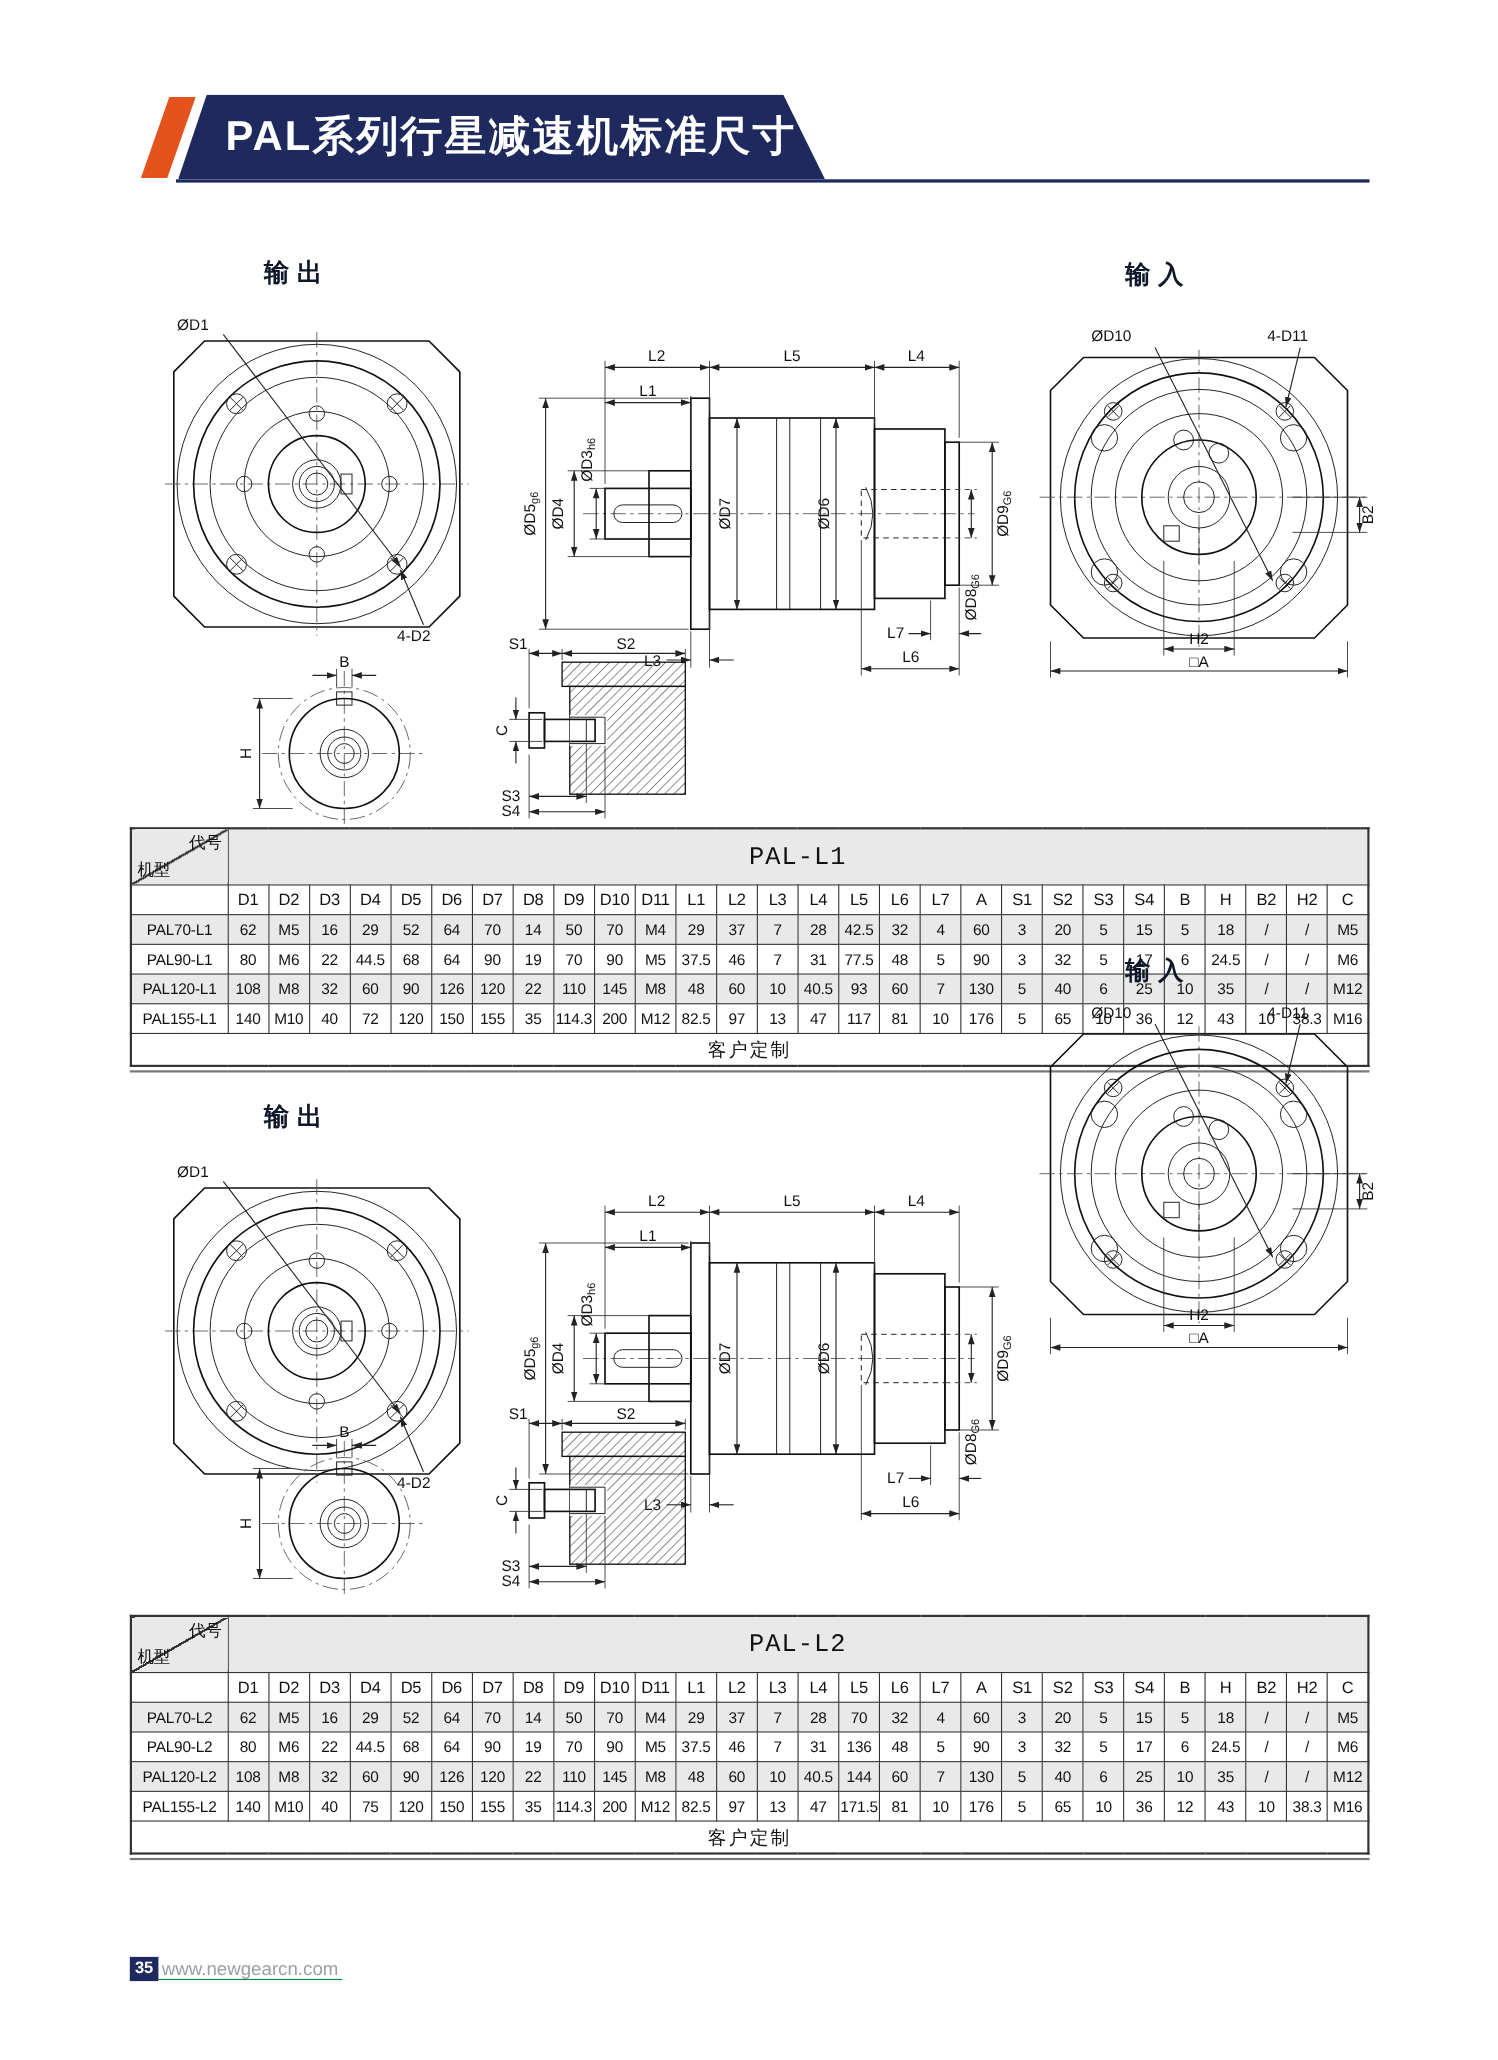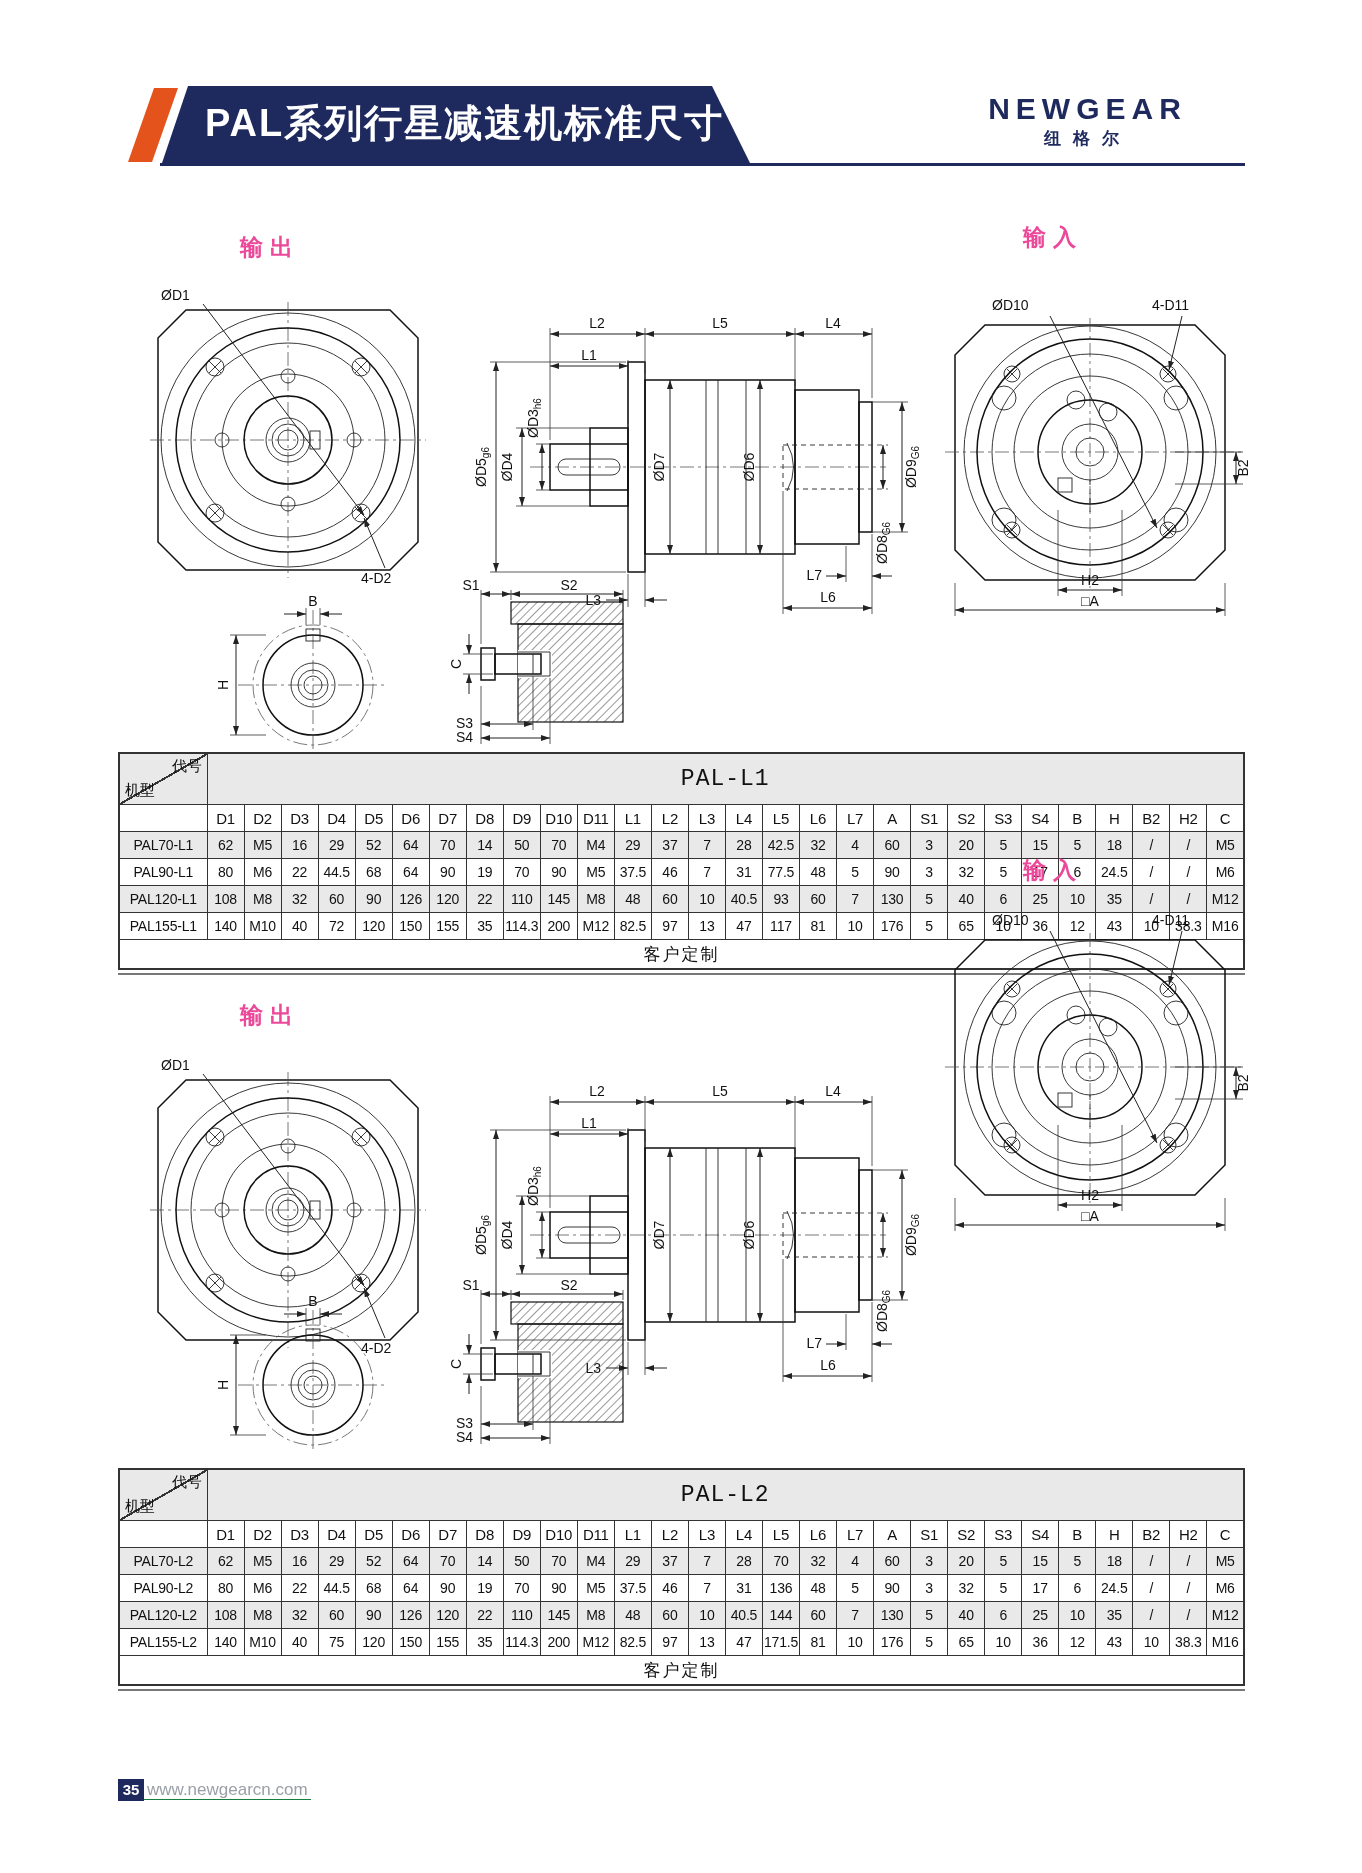--- a/index.html
+++ b/index.html
@@ -14,23 +14,23 @@
     color:#fff;letter-spacing:2px;white-space:nowrap;}
   .hdr-rule{position:absolute;left:160px;top:163px;width:1085px;height:3px;background:#1e2a5e;}
   .logo{position:absolute;left:930px;top:92px;width:315px;text-align:center;color:#1e2a5e;}
   .logo-main{font-size:30px;font-weight:bold;letter-spacing:6px;}
   .logo-sub{font-size:17px;font-weight:bold;letter-spacing:12px;margin-top:1px;}
   
   .sect{position:absolute;left:118px;width:1130px;}
   .sect-l1{top:222px;height:530px;}
   .sect-l2{top:855px;height:615px;}
   .drawings{position:absolute;left:0;top:0;right:0;bottom:0;}
-  .dtitle{position:absolute;font-size:23px;font-weight:bold;letter-spacing:7px;color:#ec4899;}
+  .dtitle{position:absolute;font-size:23px;font-weight:bold;letter-spacing:7px;color:#0f172a;}
   .dtitle-out{left:122px;top:10px;}
-  .dtitle-in{left:905px;top:0;}
+  .dtitle-in{left:905px;top:12px;}
   .drawings svg{position:absolute;}
   .svg-front{left:25px;top:58px;}
   .svg-side{left:320px;top:40px;}
   .svg-input{left:822px;top:58px;}
   .svg-key{left:100px;top:368px;}
   .svg-hatch{left:305px;top:358px;}
   .sect-l2 .dtitle-out{top:145px;}
   .sect-l2 .svg-front{top:195px;}
   .sect-l2 .svg-side{top:175px;}
   .sect-l2 .svg-input{top:40px;}
@@ -83,24 +83,20 @@
     </pattern>
   </defs>
 </svg>
 
 <div class="page">
 
   <div class="hdr-orange"></div>
   <div class="hdr-band"></div>
   <div class="hdr-title">PAL系列行星减速机标准尺寸</div>
   <div class="hdr-rule"></div>
-  <div class="logo">
-    <div class="logo-main">NEWGEAR</div>
-    <div class="logo-sub">纽格尔</div>
-  </div>
 
   <div class="sect sect-l1 drawing-slot">
   <div class="drawings">
     <div class="dtitle dtitle-out">输出</div>
     <div class="dtitle dtitle-in">输入</div>
 
     <svg class="svg-front" width="290" height="345" viewBox="0 0 290 345">
       <polygon class="out" points="43,30 247,30 275,58 275,262 247,290 43,290 15,262 15,58"></polygon>
       <line class="cl" x1="145" y1="22" x2="145" y2="298"></line>
       <line class="cl" x1="7" y1="160" x2="283" y2="160"></line>

